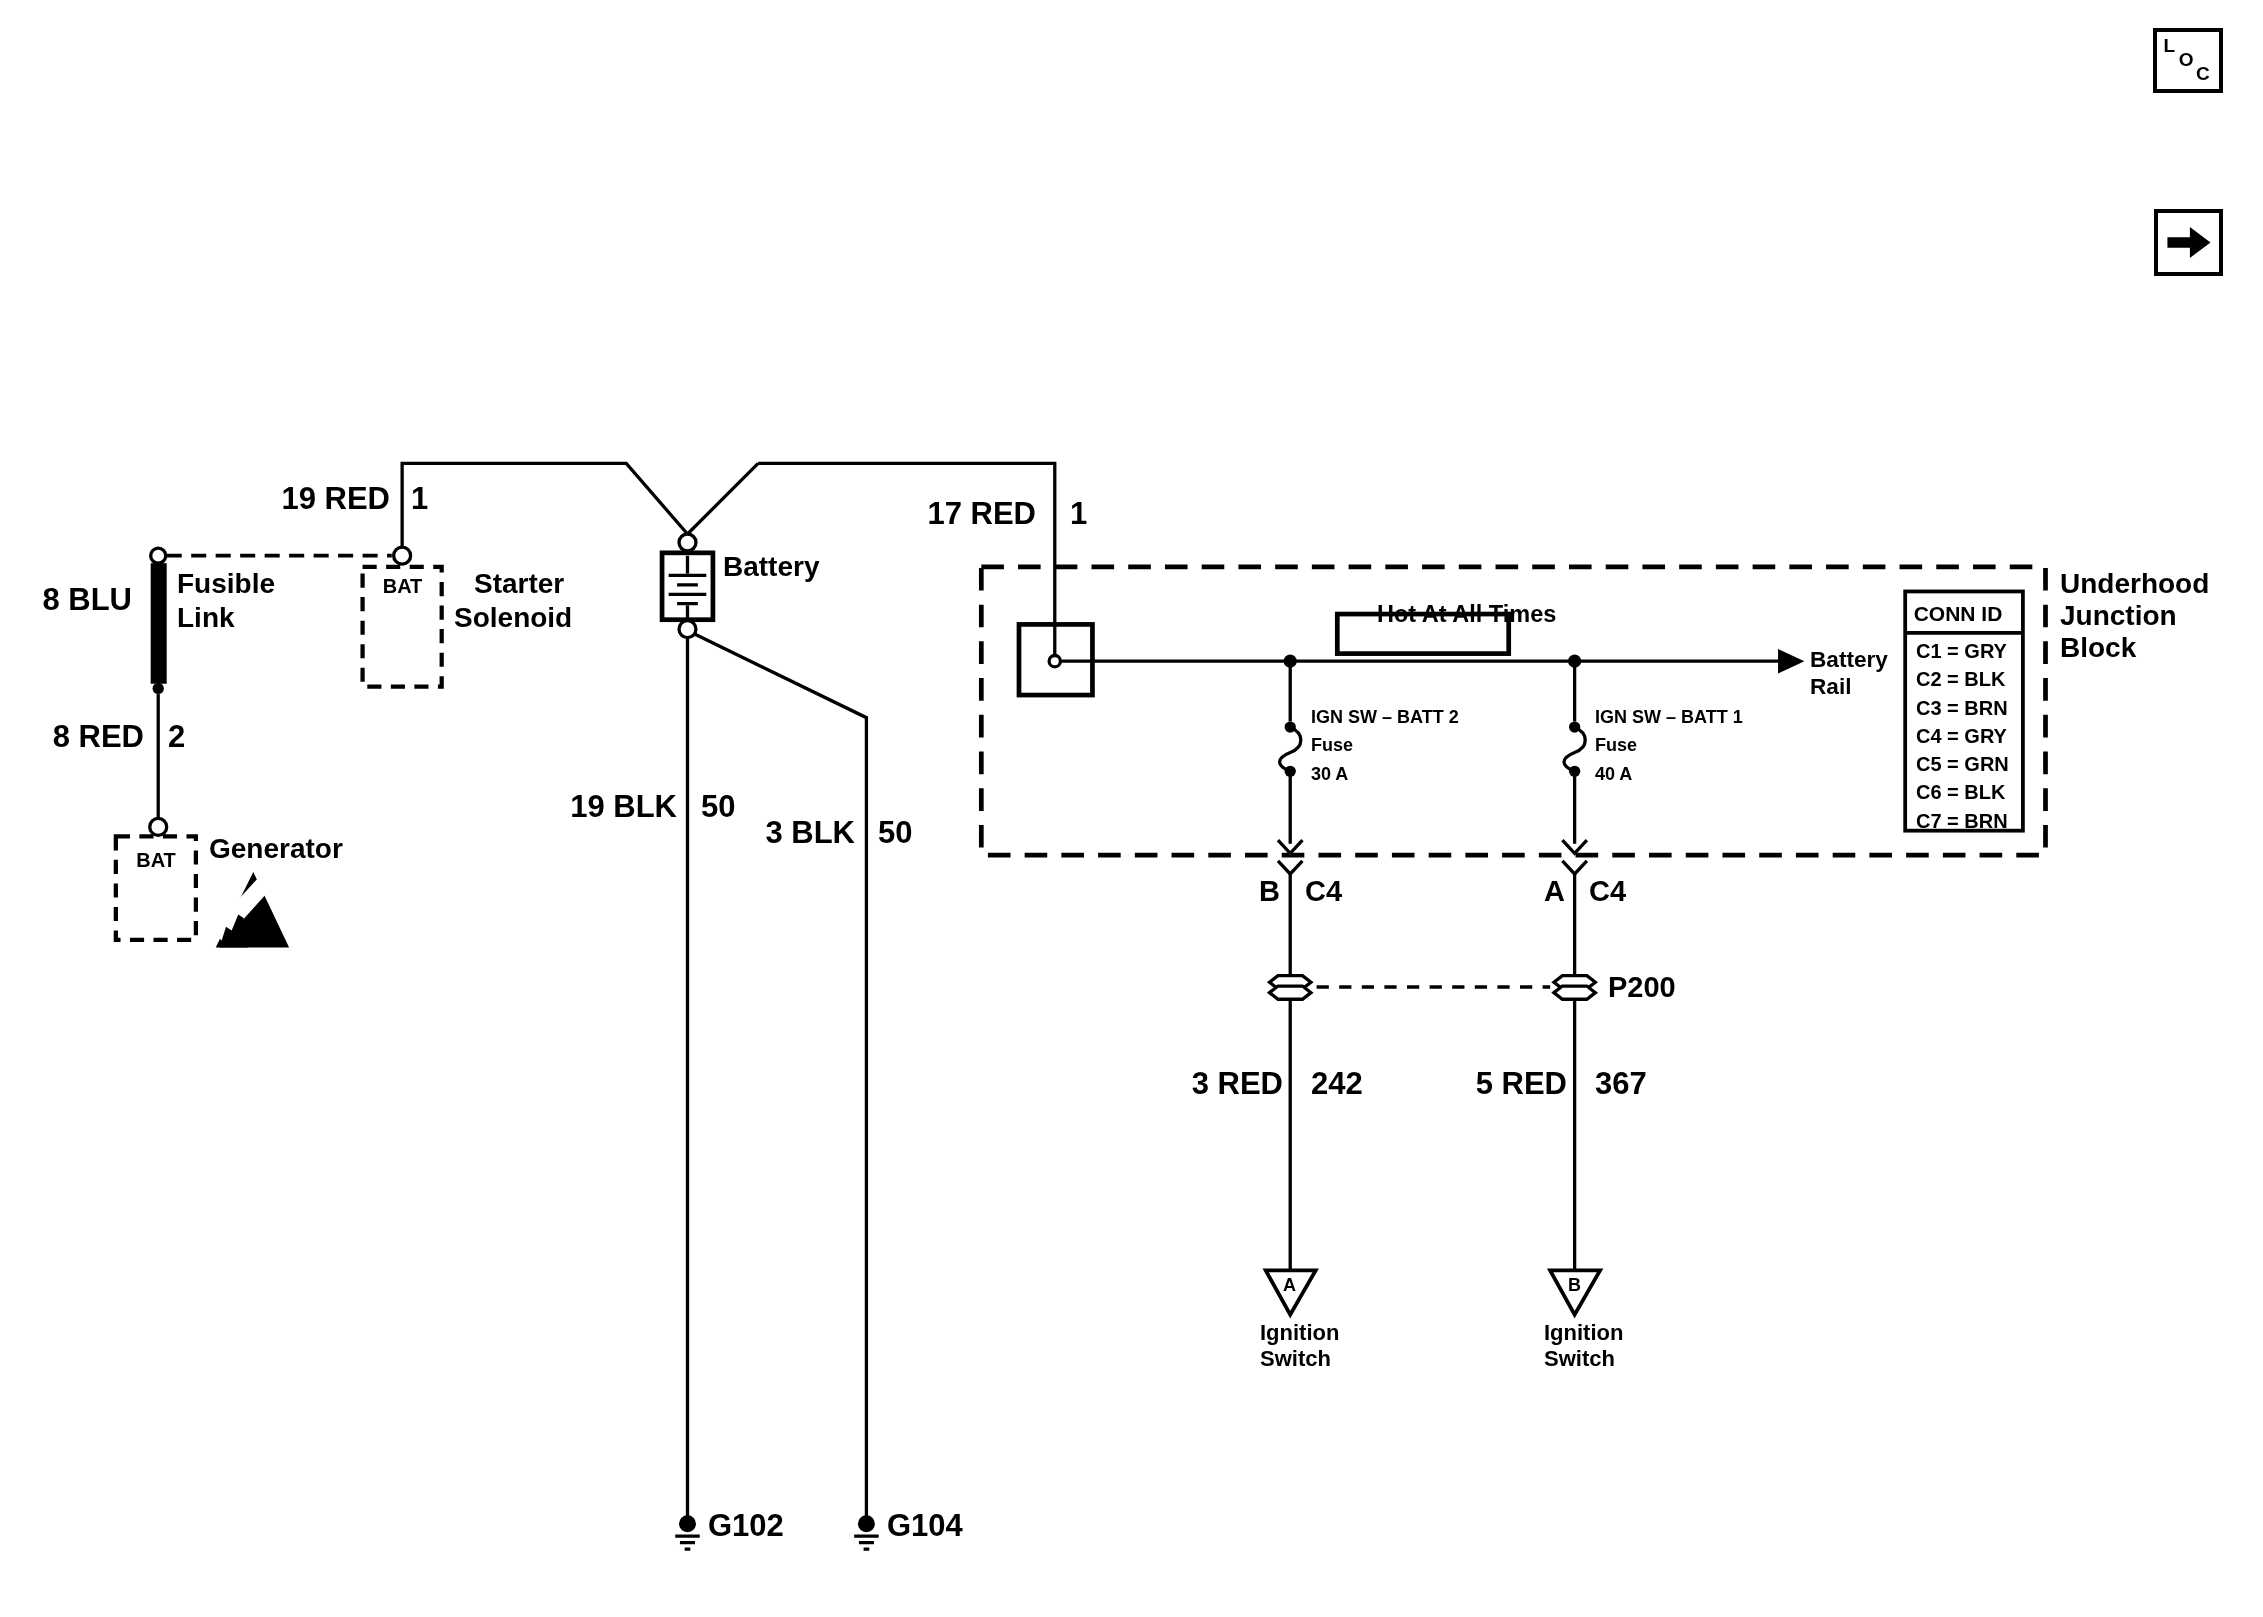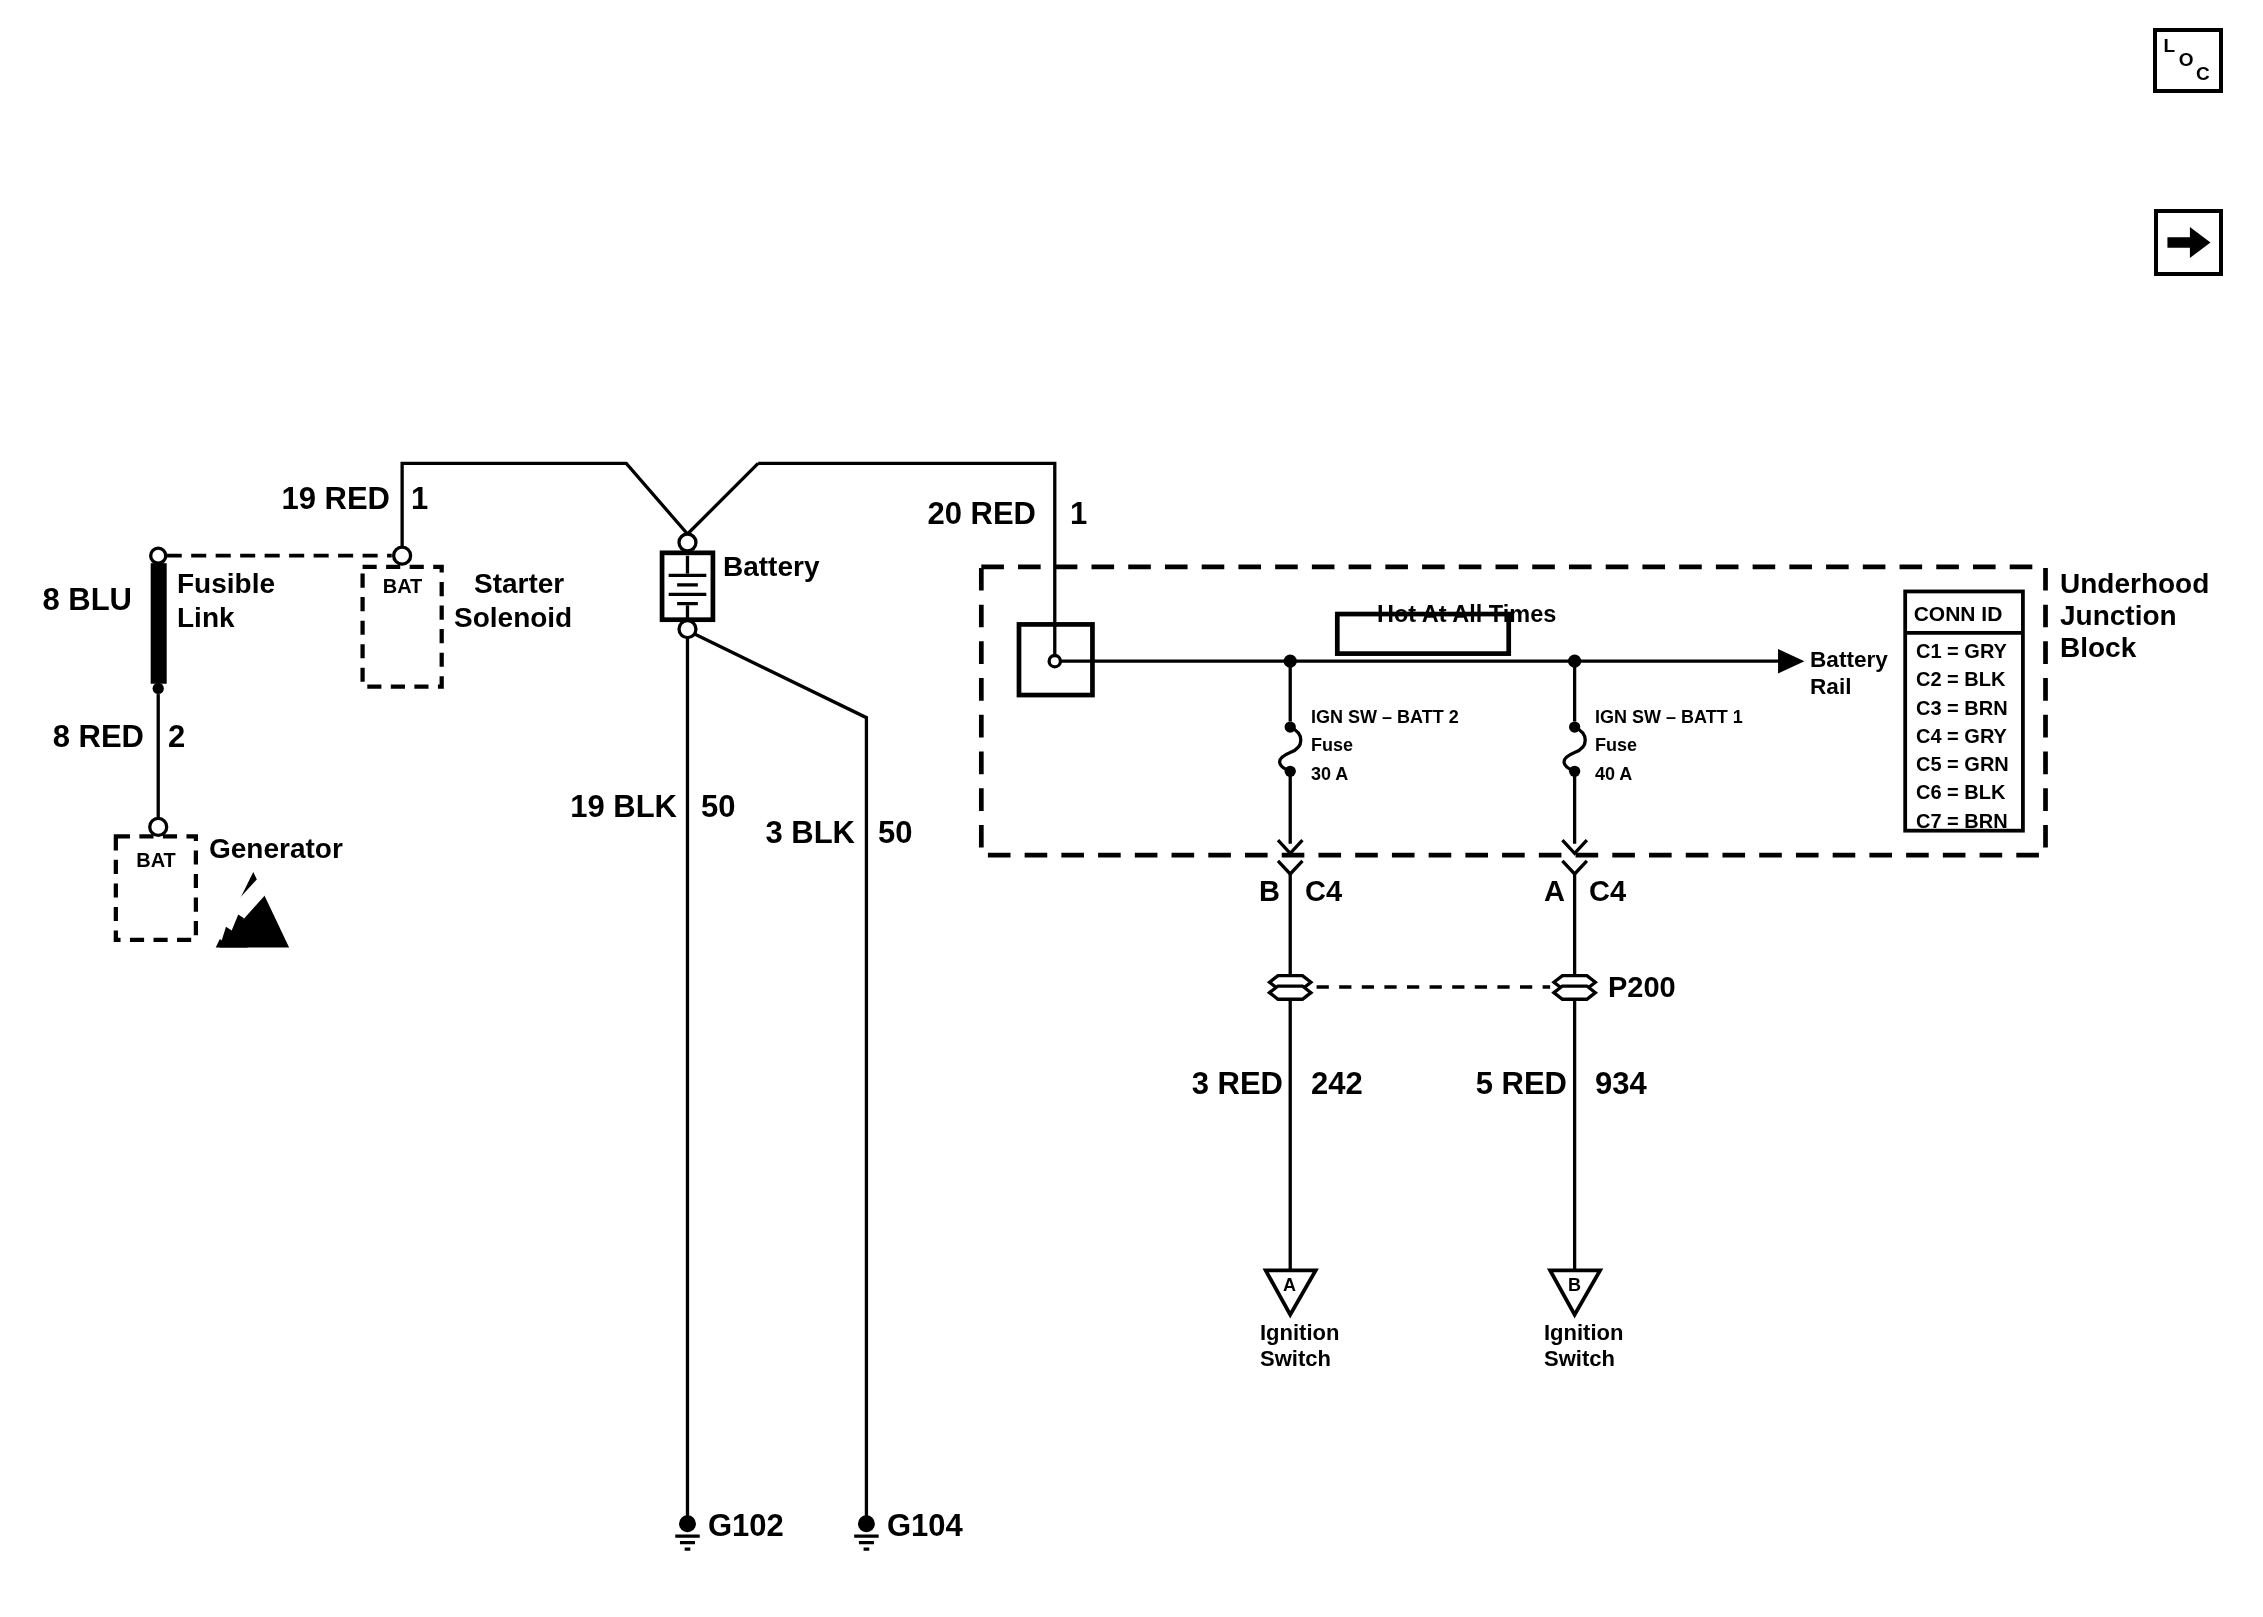--- a/index.html
+++ b/index.html
@@ -104,21 +104,21 @@
       <path d="M8,80 L15,58 L21,62 L28,45 L34,49 L29,62 L39,54 L44,60 L34,71 L38,80 Z" fill="#000"></path>
     </g>
 
     <rect x="2023" y="628" width="125" height="254" fill="none" stroke="#000" stroke-width="4"></rect>
     <path d="M2023 672 H2148" stroke="#000" stroke-width="4"></path>
   </svg>
 
   <div class="lbl t33 r" style="left:254px;top:483px;width:136px;">19 RED</div>
   <div class="lbl t33" style="left:411px;top:483px;">1</div>
 
-  <div class="lbl t33 r" style="left:900px;top:498px;width:136px;">20 RED</div>
+  <div class="lbl t33 r" style="left:900px;top:498px;width:136px;">17 RED</div>
   <div class="lbl t33" style="left:1070px;top:498px;">1</div>
 
   <div class="lbl t33 r" style="left:28px;top:584px;width:104px;">8 BLU</div>
   <div class="lbl t30" style="left:177px;top:569px;">Fusible</div>
   <div class="lbl t30" style="left:177px;top:603px;">Link</div>
 
   <div class="lbl t33 r" style="left:38px;top:721px;width:106px;">8 RED</div>
   <div class="lbl t33" style="left:168px;top:721px;">2</div>
 
   <div class="lbl t21 c" style="left:116px;top:850px;width:80px;">BAT</div>
@@ -153,21 +153,21 @@
   <div class="lbl t31 r" style="left:1239px;top:876px;width:41px;">B</div>
   <div class="lbl t31" style="left:1305px;top:876px;">C4</div>
   <div class="lbl t31 r" style="left:1524px;top:876px;width:41px;">A</div>
   <div class="lbl t31" style="left:1589px;top:876px;">C4</div>
 
   <div class="lbl t31" style="left:1608px;top:972px;">P200</div>
 
   <div class="lbl t33 r" style="left:1168px;top:1068px;width:115px;">3 RED</div>
   <div class="lbl t33" style="left:1311px;top:1068px;">242</div>
   <div class="lbl t33 r" style="left:1452px;top:1068px;width:115px;">5 RED</div>
-  <div class="lbl t33" style="left:1595px;top:1068px;">934</div>
+  <div class="lbl t33" style="left:1595px;top:1068px;">367</div>
 
   <div class="lbl t26 c" style="left:1267px;top:1276px;width:45px;">A</div>
   <div class="lbl t26 c" style="left:1552px;top:1276px;width:45px;">B</div>
   <div class="lbl t23" style="left:1260px;top:1321px;">Ignition</div>
   <div class="lbl t23" style="left:1260px;top:1347px;">Switch</div>
   <div class="lbl t23" style="left:1544px;top:1321px;">Ignition</div>
   <div class="lbl t23" style="left:1544px;top:1347px;">Switch</div>
 
   <div class="lbl t30" style="left:2060px;top:569px;">Underhood</div>
   <div class="lbl t30" style="left:2060px;top:601px;">Junction</div>

